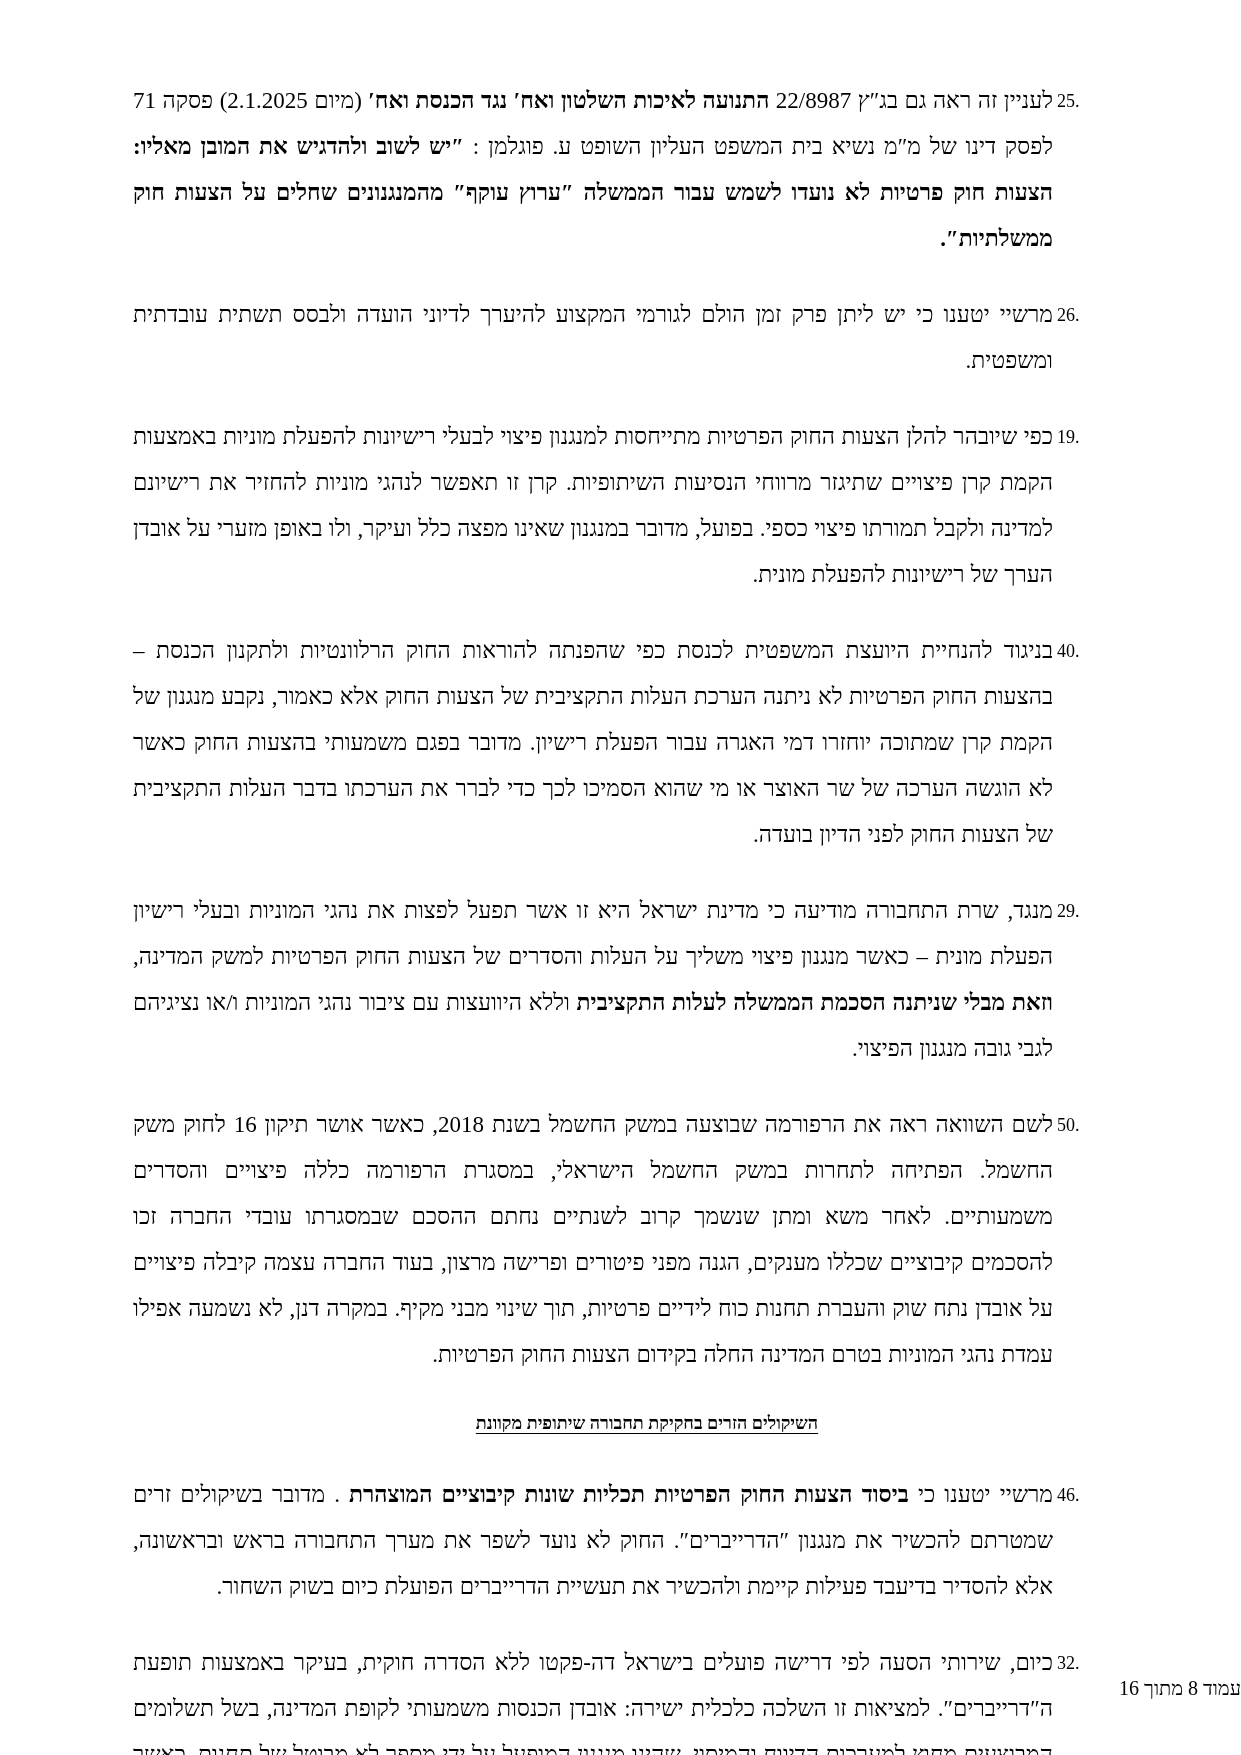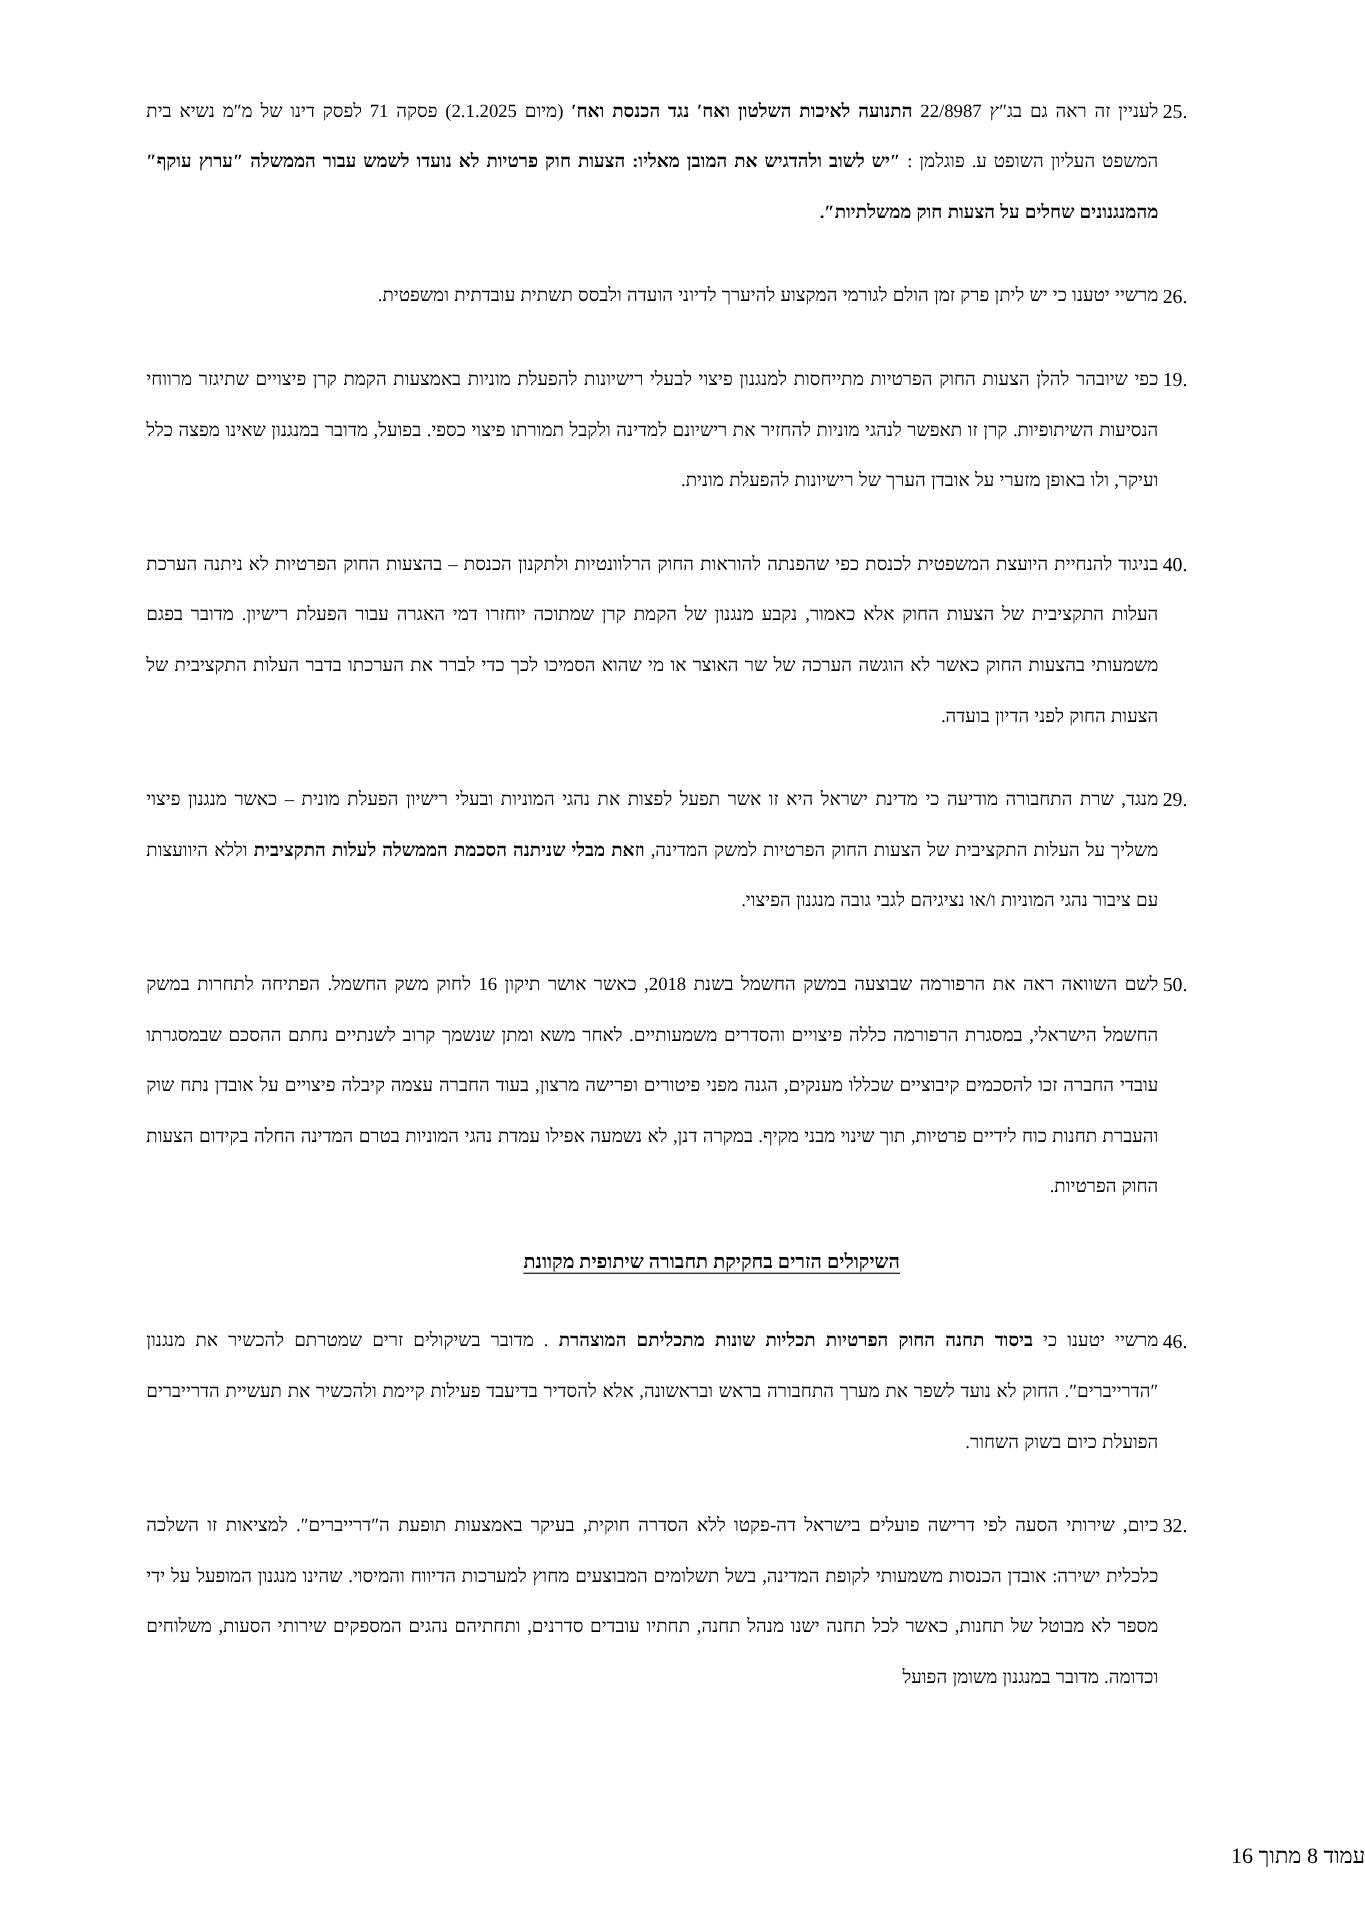--- a/index.html
+++ b/index.html
@@ -44,21 +44,21 @@
     line-height: 46px;
     direction: ltr;
     unicode-bidi: isolate;
     white-space: nowrap;
   }
   .para-number::after { content: "."; }
   .para-text {
     flex: 1 1 auto;
     text-align: justify;
     text-align-last: right;
-    font-size: 17px;
+    font-size: 23px;
     line-height: 46px;
     letter-spacing: 0px;
     word-spacing: 0.5px;
   }
   .para-text b,
   .para-text strong { font-weight: bold; }
 
   
   .para.gap-sm { margin-bottom: 22px; }
 
@@ -117,37 +117,37 @@
     <div class="para">
       <div class="para-number">40</div>
       <div class="para-text">
         <span>בניגוד להנחיית היועצת המשפטית לכנסת כפי שהפנתה להוראות החוק הרלוונטיות ולתקנון הכנסת – בהצעות החוק הפרטיות לא ניתנה הערכת העלות התקציבית של הצעות החוק אלא כאמור, נקבע מנגנון של הקמת קרן שמתוכה יוחזרו דמי האגרה עבור הפעלת רישיון. מדובר בפגם משמעותי בהצעות החוק כאשר לא הוגשה הערכה של שר האוצר או מי שהוא הסמיכו לכך כדי לברר את הערכתו בדבר העלות התקציבית של הצעות החוק לפני הדיון בועדה.</span>
       </div>
     </div>
 
     <div class="para">
       <div class="para-number">29</div>
       <div class="para-text">
-        <span>מנגד, שרת התחבורה מודיעה כי מדינת ישראל היא זו אשר תפעל לפצות את נהגי המוניות ובעלי רישיון הפעלת מונית – כאשר מנגנון פיצוי משליך על העלות התקציבית של הצעות החוק הפרטיות למשק המדינה, </span><b>וזאת מבלי שניתנה הסכמת הממשלה לעלות התקציבית</b><span> וללא היוועצות עם ציבור נהגי המוניות ו/או נציגיהם לגבי גובה מנגנון הפיצוי.</span>
+        <span>מנגד, שרת התחבורה מודיעה כי מדינת ישראל היא זו אשר תפעל לפצות את נהגי המוניות ובעלי רישיון הפעלת מונית – כאשר מנגנון פיצוי משליך על העלות והסדרים של הצעות החוק הפרטיות למשק המדינה, </span><b>וזאת מבלי שניתנה הסכמת הממשלה לעלות התקציבית</b><span> וללא היוועצות עם ציבור נהגי המוניות ו/או נציגיהם לגבי גובה מנגנון הפיצוי.</span>
       </div>
     </div>
 
     <div class="para gap-sm">
       <div class="para-number">50</div>
       <div class="para-text">
         <span>לשם השוואה ראה את הרפורמה שבוצעה במשק החשמל בשנת 2018, כאשר אושר תיקון 16 לחוק משק החשמל. הפתיחה לתחרות במשק החשמל הישראלי, במסגרת הרפורמה כללה פיצויים והסדרים משמעותיים. לאחר משא ומתן שנשמך קרוב לשנתיים נחתם ההסכם שבמסגרתו עובדי החברה זכו להסכמים קיבוציים שכללו מענקים, הגנה מפני פיטורים ופרישה מרצון, בעוד החברה עצמה קיבלה פיצויים על אובדן נתח שוק והעברת תחנות כוח לידיים פרטיות, תוך שינוי מבני מקיף. במקרה דנן, לא נשמעה אפילו עמדת נהגי המוניות בטרם המדינה החלה בקידום הצעות החוק הפרטיות.</span>
       </div>
     </div>
 
     <div class="section-heading">השיקולים הזרים בחקיקת תחבורה שיתופית מקוונת</div>
 
     <div class="para">
       <div class="para-number">46</div>
       <div class="para-text">
-        <span>מרשיי יטענו כי </span><b>ביסוד תחנה החוק הפרטיות תכליות שונות מתכליתם המוצהרת</b><span> . מדובר בשיקולים זרים שמטרתם להכשיר את מנגנון ″הדרייברים″. החוק לא נועד לשפר את מערך התחבורה בראש ובראשונה, אלא להסדיר בדיעבד פעילות קיימת ולהכשיר את תעשיית הדרייברים הפועלת כיום בשוק השחור.</span>
+        <span>מרשיי יטענו כי </span><b>ביסוד הצעות החוק הפרטיות תכליות שונות קיבוציים המוצהרת</b><span> . מדובר בשיקולים זרים שמטרתם להכשיר את מנגנון ″הדרייברים″. החוק לא נועד לשפר את מערך התחבורה בראש ובראשונה, אלא להסדיר בדיעבד פעילות קיימת ולהכשיר את תעשיית הדרייברים הפועלת כיום בשוק השחור.</span>
       </div>
     </div>
 
     <div class="para">
       <div class="para-number">32</div>
       <div class="para-text">
         <span>כיום, שירותי הסעה לפי דרישה פועלים בישראל דה-פקטו ללא הסדרה חוקית, בעיקר באמצעות תופעת ה″דרייברים″. למציאות זו השלכה כלכלית ישירה: אובדן הכנסות משמעותי לקופת המדינה, בשל תשלומים המבוצעים מחוץ למערכות הדיווח והמיסוי. שהינו מנגנון המופעל על ידי מספר לא מבוטל של תחנות, כאשר לכל תחנה ישנו מנהל תחנה, תחתיו עובדים סדרנים, ותחתיהם נהגים המספקים שירותי הסעות, משלוחים וכדומה. מדובר במנגנון משומן הפועל</span>
       </div>
     </div>
 

